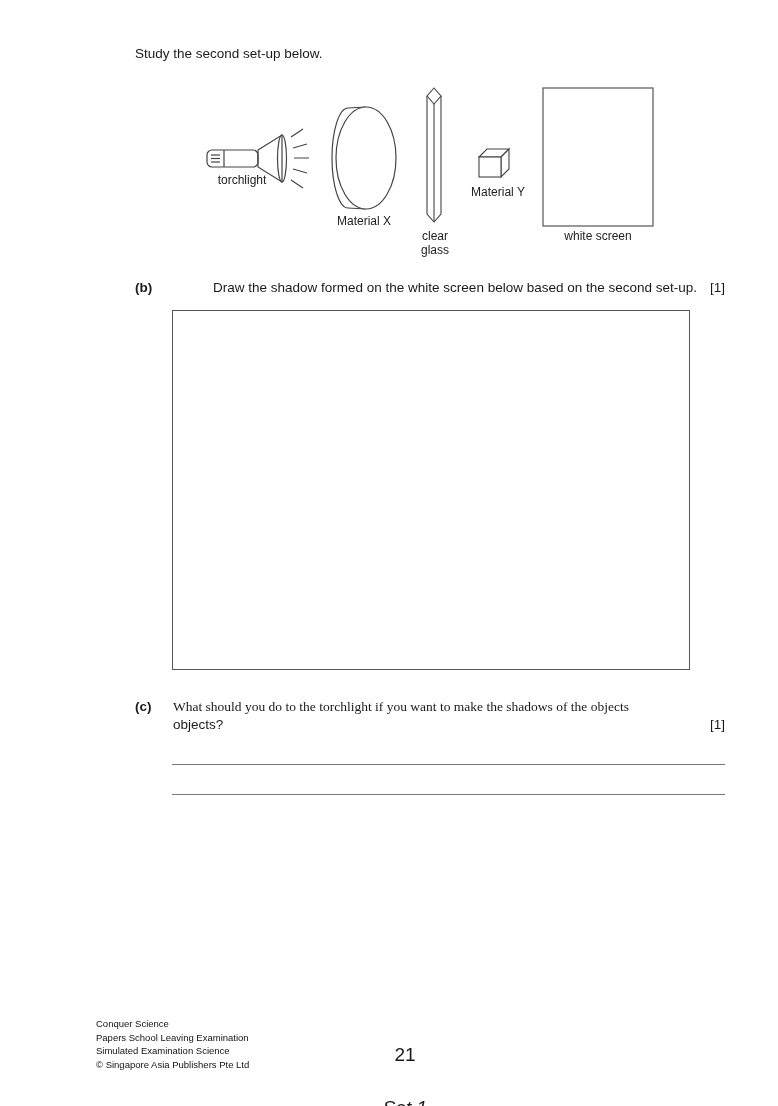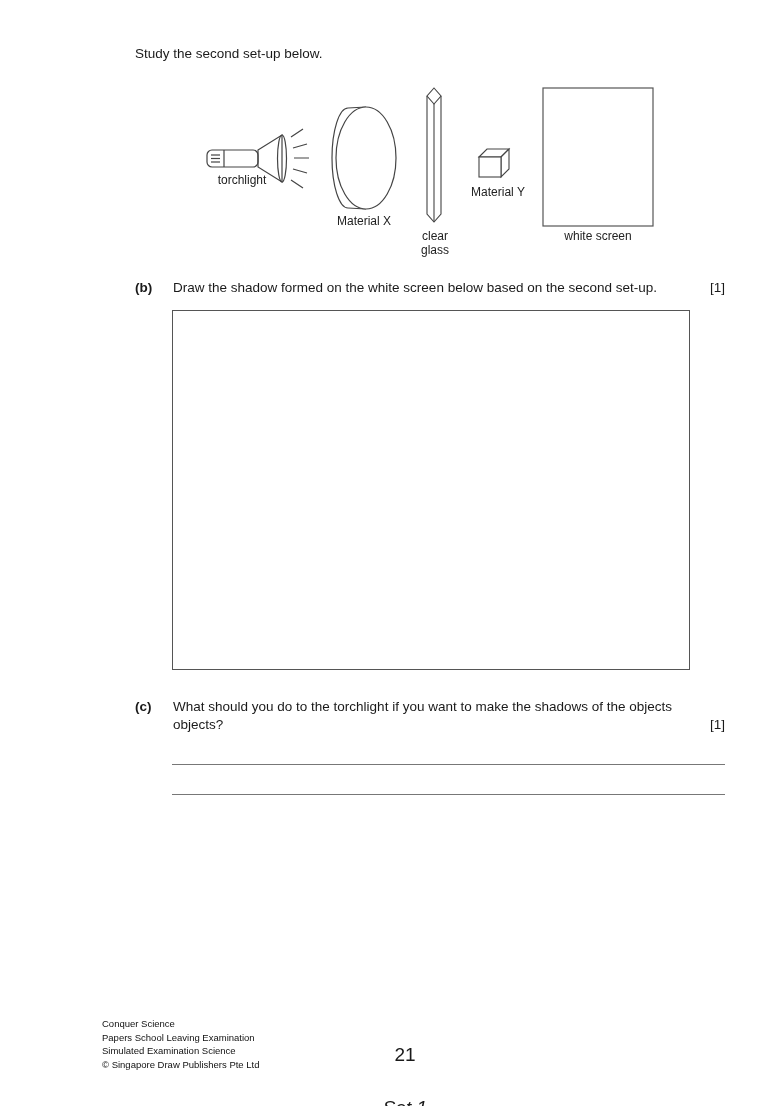--- a/index.html
+++ b/index.html
@@ -47,20 +47,21 @@
     width: 38px;
     flex: 0 0 38px;
   }
   .q-body {
     position: relative;
     flex: 1;
   }
   .q-single {
     display: flex;
     justify-content: space-between;
+    margin-left: 40px;
   }
   .q-marks {
     white-space: nowrap;
     margin-left: 12px;
   }
   .q-marks-abs {
     position: absolute;
     right: 0;
     bottom: 0;
   }
@@ -75,21 +76,21 @@
   }
   .answer-line {
     position: absolute;
     left: 172px;
     width: 553px;
     height: 0;
     border-bottom: 1px solid #777;
   }
   .footer-left {
     position: absolute;
-    left: 102px;
+    left: 96px;
     top: 1017px;
     font-size: 9.5px;
     line-height: 13.5px;
     color: #111;
   }
   .footer-center {
     position: absolute;
     left: 355px;
     top: 1046px;
     width: 100px;
@@ -158,34 +159,34 @@
       <span>Draw the shadow formed on the white screen below based on the second set-up.</span>
       <span class="q-marks">[1]</span>
     </span>
   </div>
 
   <div class="draw-box"></div>
 
   <div class="question" style="top:698px;">
     <span class="q-label">(c)</span>
     <span class="q-body">
-      <span style="display:block;">What should you do to the torchlight if you want to make the shadows of the objects</span>
+      <span style="display:block;font-family:Liberation Serif, serif;">What should you do to the torchlight if you want to make the shadows of the objects</span>
       <span style="display:block;">objects?</span>
       <span class="q-marks-abs">[1]</span>
     </span>
   </div>
 
   <div class="answer-line" style="top:764px;"></div>
   <div class="answer-line" style="top:794px;"></div>
 
   <div class="footer-left">
     <div>Conquer Science</div>
     <div>Papers School Leaving Examination</div>
     <div>Simulated Examination Science</div>
-    <div>© Singapore Draw Publishers Pte Ltd</div>
+    <div>© Singapore Asia Publishers Pte Ltd</div>
   </div>
 
   <div class="footer-center">
     <div>21</div>
     <div class="set-label">Set 1</div>
   </div>
 
 </div>
 
 </body></html>

